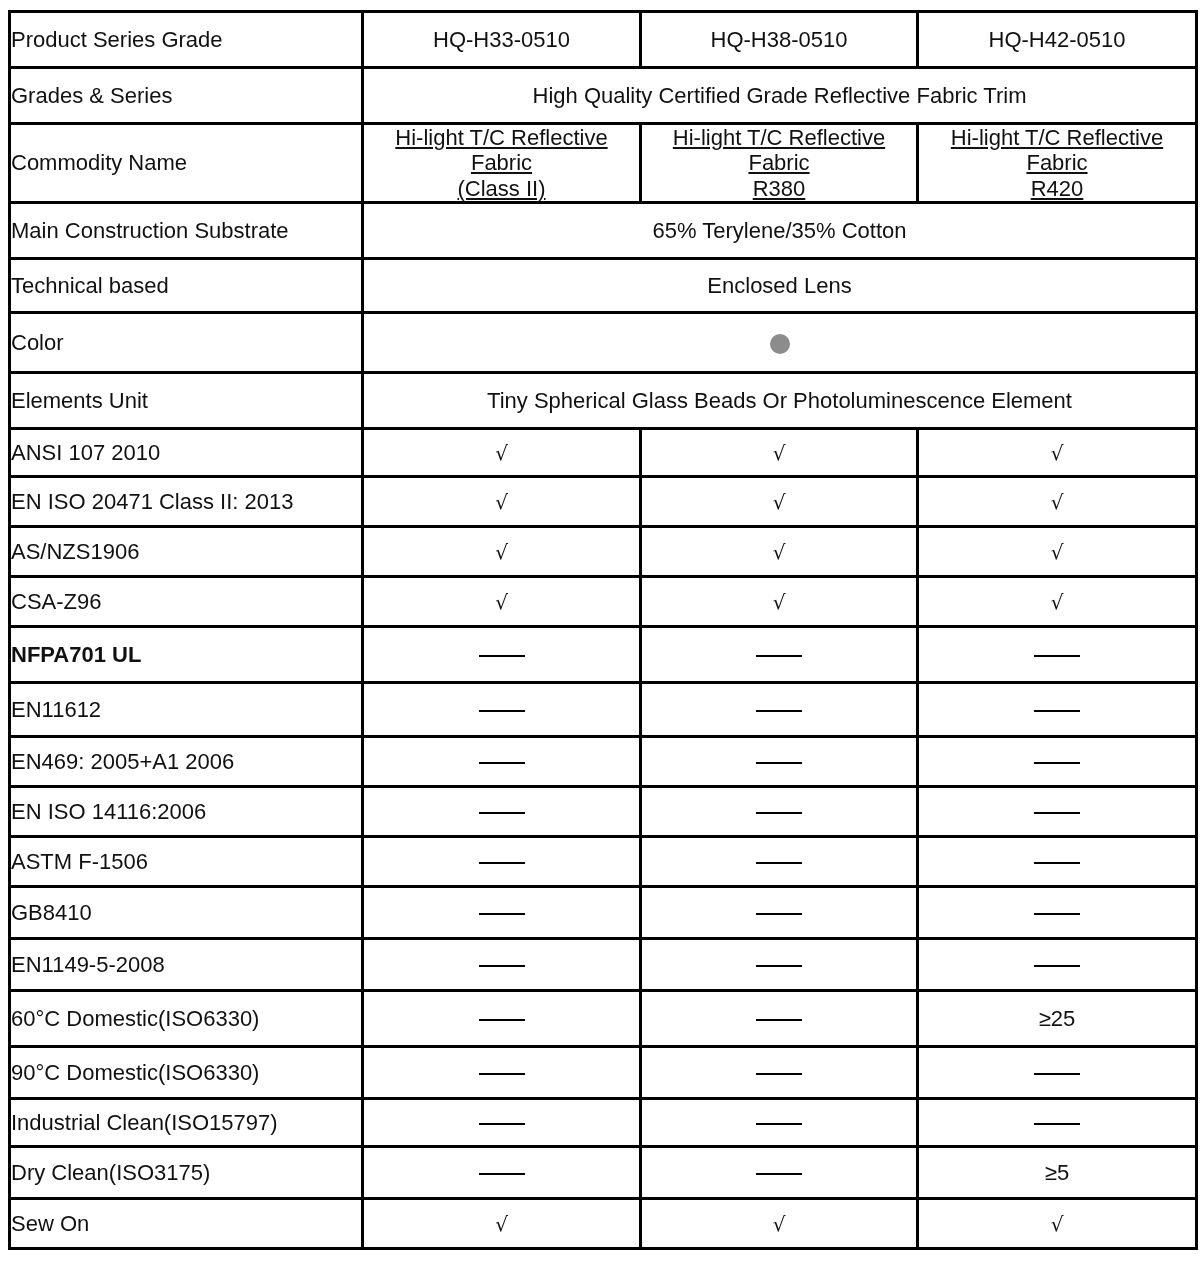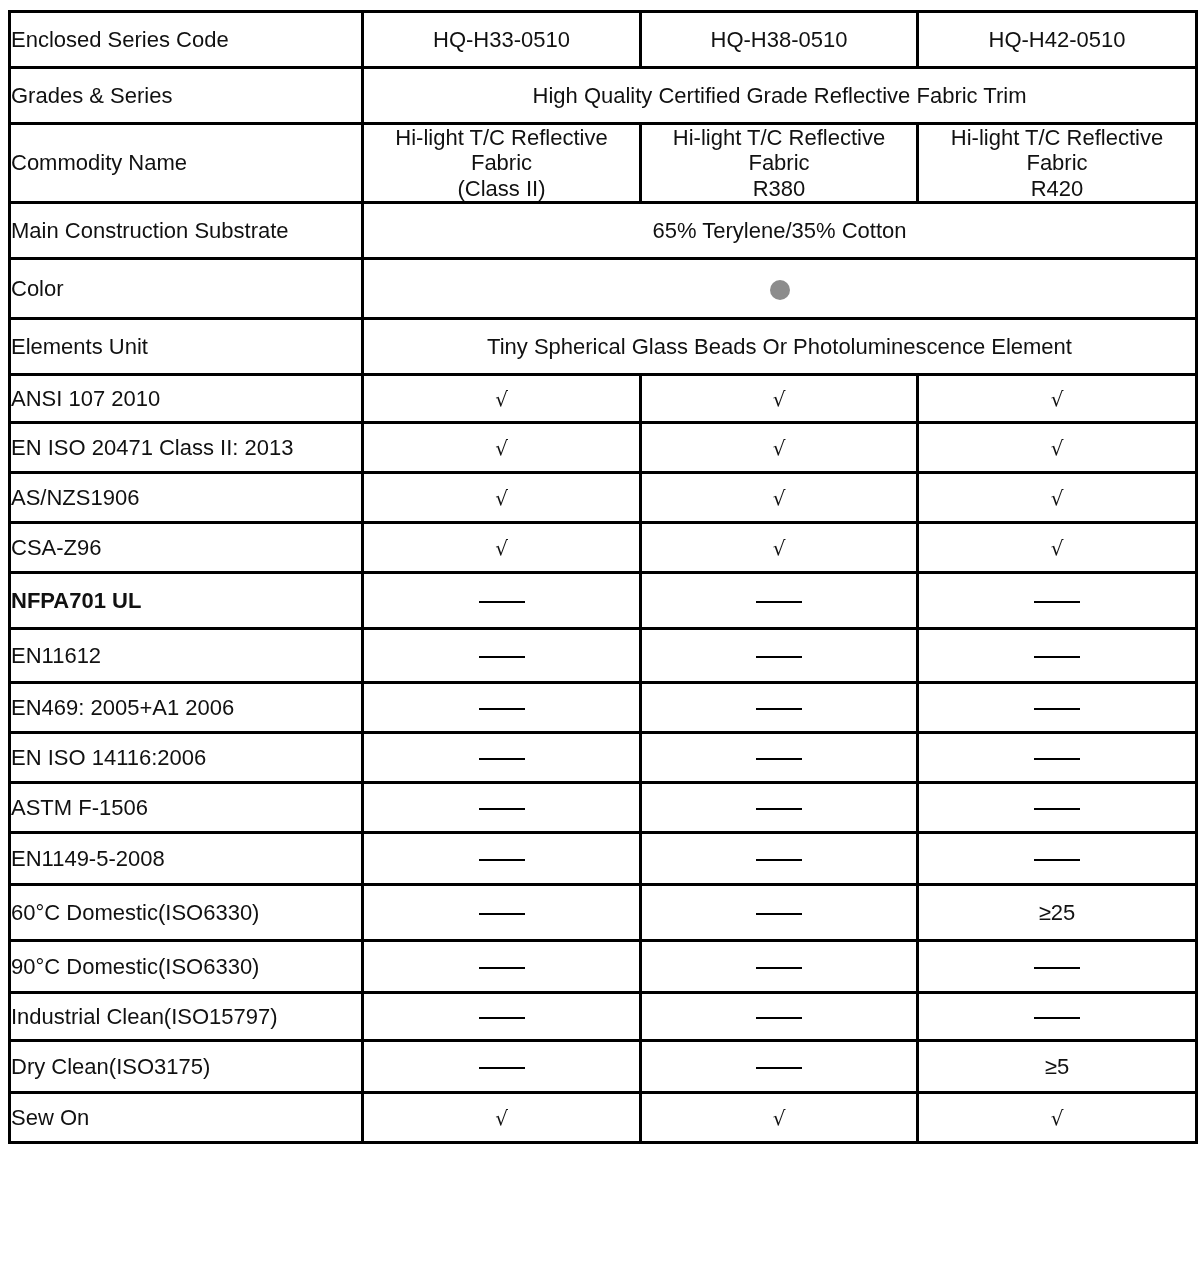--- a/index.html
+++ b/index.html
@@ -9,55 +9,59 @@
     position: absolute; left: 8px; top: 10px;
     width: 1187px; border-collapse: collapse; table-layout: fixed;
   }
   table.spec td {
     border: 3px solid #000; padding: 0; vertical-align: middle;
     font-size: 22px; line-height: 1.15;
   }
   col.c0 { width: 353px; } col.c1 { width: 278px; } col.c2 { width: 277px; } col.c3 { width: 279px; }
   td.label { text-align: left; padding-left: 6px; }
   td.val { text-align: center; }
-  td.small { font-size: 18px; line-height: 1.3; }
+  td.small { font-size: 18px; line-height: 1.3; text-decoration: underline; }
   .check { font-family: "DejaVu Serif", serif; font-size: 20px; }
   .dash { display: inline-block; width: 46px; height: 2px; background: #000; vertical-align: middle; }
   .dot { display: inline-block; width: 20px; height: 20px; border-radius: 50%; vertical-align: middle; }
 </style>
 </head>
 <body>
 
 <table class="spec">
   <colgroup>
       <col class="c0">
       <col class="c1">
       <col class="c2">
       <col class="c3">
     </colgroup>
   <tbody id="tbody">
     <tr style="height:56px">
-      <td class="label">Enclosed Series Code</td>
+      <td class="label">Product Series Grade</td>
       <td class="val">HQ-H33-0510</td>
       <td class="val">HQ-H38-0510</td>
       <td class="val">HQ-H42-0510</td>
     </tr>
     <tr style="height:56px">
       <td class="label">Grades &amp; Series</td>
       <td class="val" colspan="3">High Quality Certified Grade Reflective Fabric Trim</td>
     </tr>
     <tr style="height:56px">
       <td class="label">Commodity Name</td>
       <td class="val small"><span>Hi-light T/C Reflective Fabric</span><br><span>(Class II)</span></td>
       <td class="val small"><span>Hi-light T/C Reflective Fabric</span><br><span>R380</span></td>
       <td class="val small"><span>Hi-light T/C Reflective Fabric</span><br><span>R420</span></td>
     </tr>
     <tr style="height:56px">
       <td class="label">Main Construction Substrate</td>
       <td class="val" colspan="3">65% Terylene/35% Cotton</td>
+    </tr>
+    <tr style="height:54px">
+      <td class="label">Technical based</td>
+      <td class="val" colspan="3">Enclosed Lens</td>
     </tr>
     <tr style="height:60px">
       <td class="label">Color</td>
       <td class="val" colspan="3">
         <span class="dot" id="color-dot" style="background: rgb(140, 140, 140);"></span>
       </td>
     </tr>
     <tr style="height:56px">
       <td class="label">Elements Unit</td>
       <td class="val" colspan="3">Tiny Spherical Glass Beads Or Photoluminescence Element</td>
@@ -110,20 +114,26 @@
         <td class="val"><span class="dash"></span></td>
         <td class="val"><span class="dash"></span></td>
       </tr>
       <tr style="height: 50px;">
         <td class="label">ASTM F-1506</td>
         <td class="val"><span class="dash"></span></td>
         <td class="val"><span class="dash"></span></td>
         <td class="val"><span class="dash"></span></td>
       </tr>
       <tr style="height: 52px;">
+        <td class="label">GB8410</td>
+        <td class="val"><span class="dash"></span></td>
+        <td class="val"><span class="dash"></span></td>
+        <td class="val"><span class="dash"></span></td>
+      </tr>
+      <tr style="height: 52px;">
         <td class="label">EN1149-5-2008</td>
         <td class="val"><span class="dash"></span></td>
         <td class="val"><span class="dash"></span></td>
         <td class="val"><span class="dash"></span></td>
       </tr>
       <tr style="height: 56px; margin-top: 40px;">
         <td class="label">60°C Domestic(ISO6330)</td>
         <td class="val"><span class="dash"></span></td>
         <td class="val"><span class="dash"></span></td>
         <td class="val">≥25</td>

